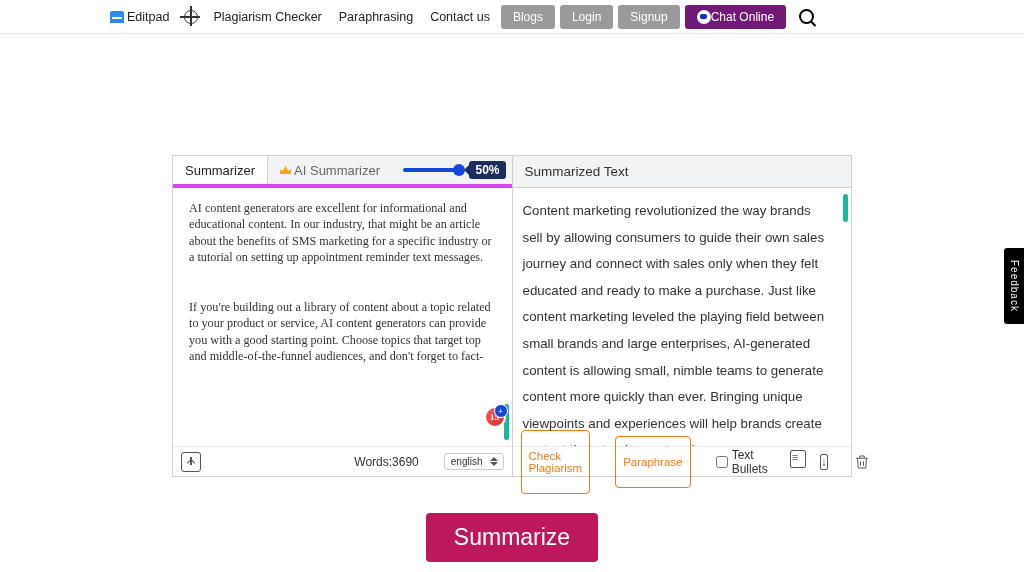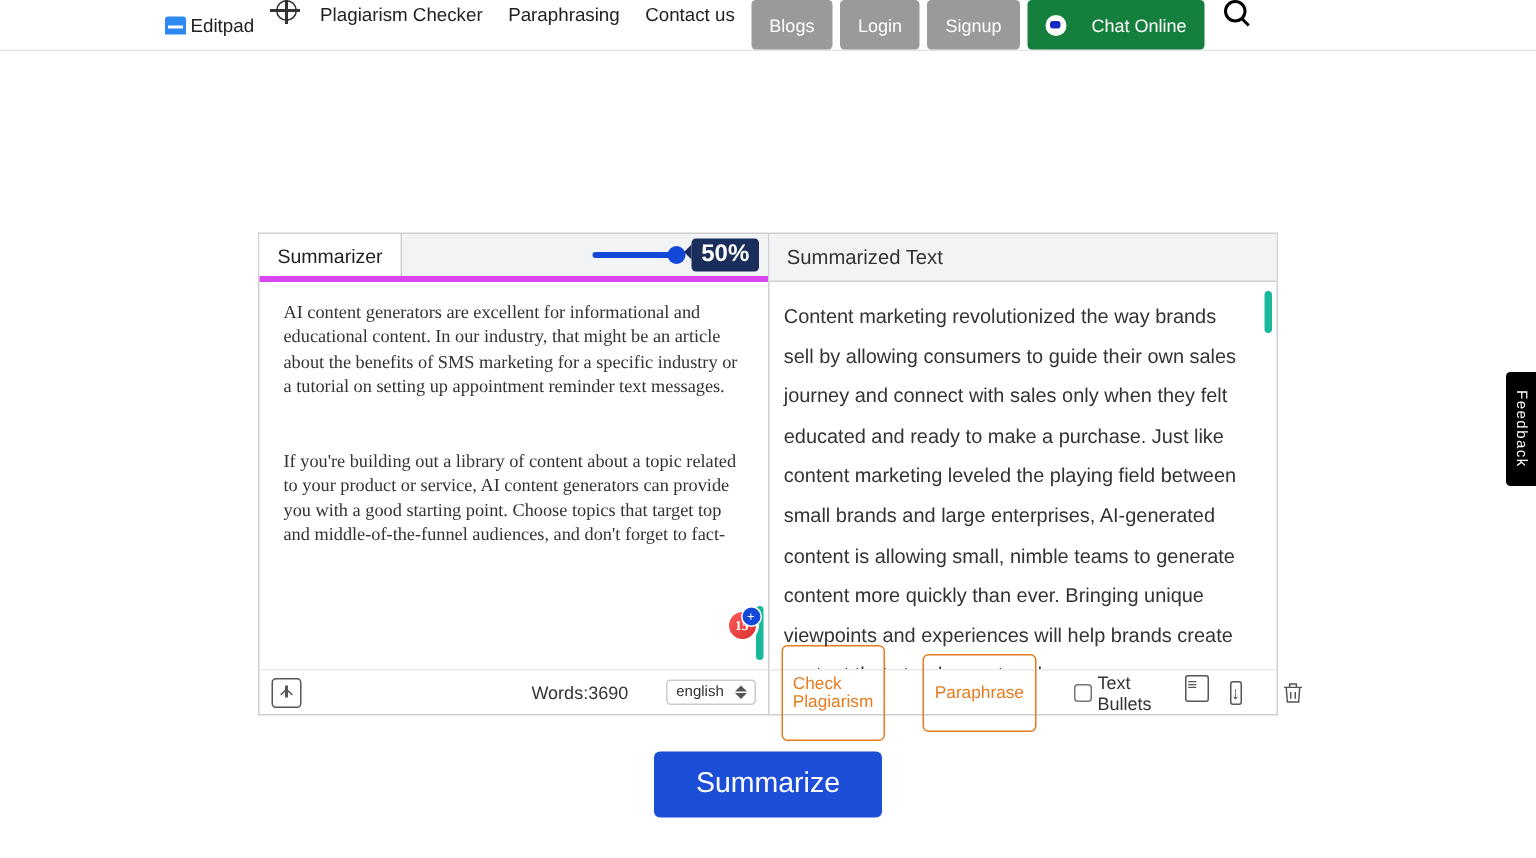--- a/index.html
+++ b/index.html
@@ -1,49 +1,49 @@
 <!DOCTYPE html>
 <html><head>
 <meta charset="utf-8">
 <style>
 *{box-sizing:border-box;margin:0;padding:0}
 body{font-family:Arial,Helvetica,sans-serif;background:#fff;width:1024px;height:572px;overflow:hidden;color:#333}
 
-.nav{display:flex;height:34px;border-bottom:1px solid #e5e5e5;padding:0 16px 0 110px;gap:5px;font-size:12.5px}
+.nav{display:flex;align-items:center;height:34px;border-bottom:1px solid #e5e5e5;padding:0 16px 0 110px;gap:5px;font-size:12.5px}
 .logo{display:flex;align-items:center;gap:3px;font-weight:500;color:#222;margin-right:6px}
 .logo .icon{width:14px;height:12px;background:#2d89ef;border-radius:2px 2px 0 0;position:relative}
 .logo .icon:before{content:"";position:absolute;left:2px;top:6px;width:10px;height:2px;background:#fff}
 .sun{display:inline-block;width:14px;height:14px;border:1.5px solid #333;border-radius:50%;position:relative;margin:0 4px}
 .sun:before,.sun:after{content:"";position:absolute;background:#333}
 .sun:before{width:2px;height:20px;left:5px;top:-5px}
 .sun:after{width:20px;height:2px;top:5px;left:-5px}
 .navlink{color:#222;padding:3px 6px;cursor:pointer;white-space:nowrap}
 .btn{display:inline-flex;align-items:center;justify-content:center;padding:5px 12px;border-radius:3px;font-size:12px;color:#fff;cursor:pointer;white-space:nowrap}
 .btn-premium{background:#3c8cff;gap:4px}
 .btn-grey{background:#9a9a9a}
-.btn-chat{background:#15803d;gap:17px}
+.btn-chat{background:#701a75;gap:0}
 .btn-chat .dot{width:14px;height:14px;background:#fff;border-radius:50%;display:inline-block;position:relative}
 .btn-chat .dot:after{content:"";position:absolute;width:7px;height:5px;background:#1726c4;border-radius:2px;left:3.5px;top:4.5px}
 .crown{width:14px;height:10px;position:relative;display:inline-block}
 .crown:before{content:"";position:absolute;width:14px;height:7px;background:#ffd24a;bottom:0;border-radius:1px}
 .crown:after{content:"";position:absolute;width:0;height:0;border-left:3px solid transparent;border-right:3px solid transparent;border-bottom:5px solid #ffd24a;left:4px;top:-2px}
 .search-icon{width:15px;height:15px;border:2px solid #000;border-radius:50%;position:relative;margin-left:8px;margin-right:10px;cursor:pointer}
 .search-icon:after{content:"";position:absolute;width:2px;height:7px;background:#000;transform:rotate(-45deg);right:-2px;bottom:-5px}
 
 .tool{width:680px;margin:121px auto 0;display:flex;border:1px solid #d0d0d0}
 .pane{flex:1;min-width:0;position:relative}
 .pane+.pane{border-left:1px solid #d0d0d0}
 .tabs{display:flex;height:32px;background:#f2f3f5;border-bottom:4px solid #d946ef;font-size:13px}
 .tab{padding:0 12px;height:100%;display:flex;align-items:center;color:#666;cursor:pointer;gap:3px}
 .tab.active{background:#fff;color:#222;border-right:1px solid #d0d0d0}
 .tab .crown-sm{width:11px;height:8px;display:inline-block;background:#f5a623;clip-path:polygon(0 100%,0 40%,25% 60%,50% 0,75% 60%,100% 40%,100% 100%)}
 .slider-wrap{display:flex;align-items:center;margin-left:auto;margin-right:6px;gap:0}
 .slider-track{width:58px;height:4px;background:#1448d8;border-radius:3px;position:relative}
 .slider-thumb{position:absolute;right:-4px;top:-4px;width:12px;height:12px;background:#1448d8;border-radius:50%}
-.slider-badge{background:#1b2d5b;color:#fff;font-size:16px;font-weight:bold;padding:2px 6px;border-radius:3px;margin-left:8px;position:relative}
+.slider-badge{background:#1b2d5b;color:#fff;font-size:12px;font-weight:bold;padding:2px 6px;border-radius:3px;margin-left:8px;position:relative}
 .slider-badge:before{content:"";position:absolute;left:-5px;top:4px;border-top:5px solid transparent;border-bottom:5px solid transparent;border-right:5px solid #1b2d5b}
 .textbox{height:258px;padding:12px 16px;font-family:Liberation Serif, serif;font-size:12.2px;line-height:1.35;color:#333;overflow:hidden;position:relative;white-space:pre-wrap}
 .outbox{height:258px;padding:10px 18px 10px 10px;font-size:13.3px;line-height:2.0;color:#333;overflow:hidden;position:relative}
 .scroll-thumb-in{position:absolute;right:3px;bottom:6px;width:5px;height:36px;background:#18b89b;border-radius:3px}
 .scroll-thumb-out{position:absolute;right:3px;top:6px;width:5px;height:28px;background:#18b89b;border-radius:3px}
 .badge-count{position:absolute;right:6px;bottom:18px;width:22px;height:22px;background:linear-gradient(135deg,#ff5a5a,#d62f2f);border-radius:50%;color:#fff;font-size:9px;font-weight:bold;display:flex;align-items:center;justify-content:center;border:2px solid #fff}
 .badge-count:after{content:"+";position:absolute;top:-4px;right:-4px;width:12px;height:12px;background:#1448d8;border-radius:50%;color:#fff;font-size:9px;line-height:12px;text-align:center;border:1.5px solid #fff}
 .footer{display:flex;align-items:center;height:30px;padding:0 8px;gap:25px;font-size:12px;border-top:1px solid #eaeaea}
 .icon-sq{width:20px;height:20px;border:1.4px solid #565656;border-radius:3px;display:flex;align-items:center;justify-content:center;cursor:pointer;position:relative}
 .upload-arrow{width:6px;height:6px;border-left:1.4px solid #565656;border-top:1.4px solid #565656;transform:rotate(45deg);margin-top:2px}
@@ -57,21 +57,21 @@
 .chk{display:flex;align-items:center;gap:4px;font-size:12px;color:#333;cursor:pointer}
 .chk input{width:12px;height:12px}
 .icon-line{width:18px;height:18px;cursor:pointer;position:relative}
 .copy-icon{border:1.3px solid #555;border-radius:2px;width:14px;height:16px}
 .copy-icon:before{content:"";position:absolute;left:-3px;top:-3px;width:14px;height:16px;border:1.3px solid #555;border-radius:2px;background:#fff}
 .copy-icon:after{content:"≡";position:absolute;left:-1px;top:-2px;font-size:11px;color:#555}
 .down-icon{border:1.3px solid #555;border-radius:2px;width:16px;height:16px;display:flex;align-items:center;justify-content:center}
 .down-icon:after{content:"↓";font-size:12px;color:#555;font-weight:bold}
 .trash-icon svg{width:18px;height:18px;stroke:#555;stroke-width:1.3;fill:none}
 
-.main-btn{display:block;margin:24px auto 0;background:#1d4ed8;color:#fff;border:none;border-radius:4px;padding:11px 28px;font-size:19px;cursor:pointer}
+.main-btn{display:block;margin:36px auto 0;background:#be185d;color:#fff;border:none;border-radius:4px;padding:11px 28px;font-size:23px;cursor:pointer}
 
 .feedback{position:fixed;right:0;top:248px;width:20px;height:76px;background:#000;color:#fff;font-size:10px;writing-mode:vertical-rl;display:flex;align-items:center;justify-content:center;letter-spacing:1px;cursor:pointer;border-radius:3px 0 0 3px}
 </style>
 </head>
 <body>
 
 <div class="nav">
   <div class="logo">
     <span class="icon"></span>
     <span>Editpad</span>
@@ -88,20 +88,24 @@
     <span>Chat Online</span>
   </span>
   <span class="search-icon"></span>
 </div>
 
 <div class="tool">
 
   <div class="pane">
     <div class="tabs">
       <div class="tab active">Summarizer</div>
+      <div class="tab">
+        <span class="crown-sm"></span>
+        <span>AI Summarizer</span>
+      </div>
       <div class="slider-wrap">
         <span class="slider-track">
             <span class="slider-thumb"></span>
           </span>
         <span class="slider-badge">50%</span>
       </div>
     </div>
     <div class="textbox"><span>AI content generators are excellent for informational and educational content. In our industry, that might be an article about the benefits of SMS marketing for a specific industry or a tutorial on setting up appointment reminder text messages.
 
 

